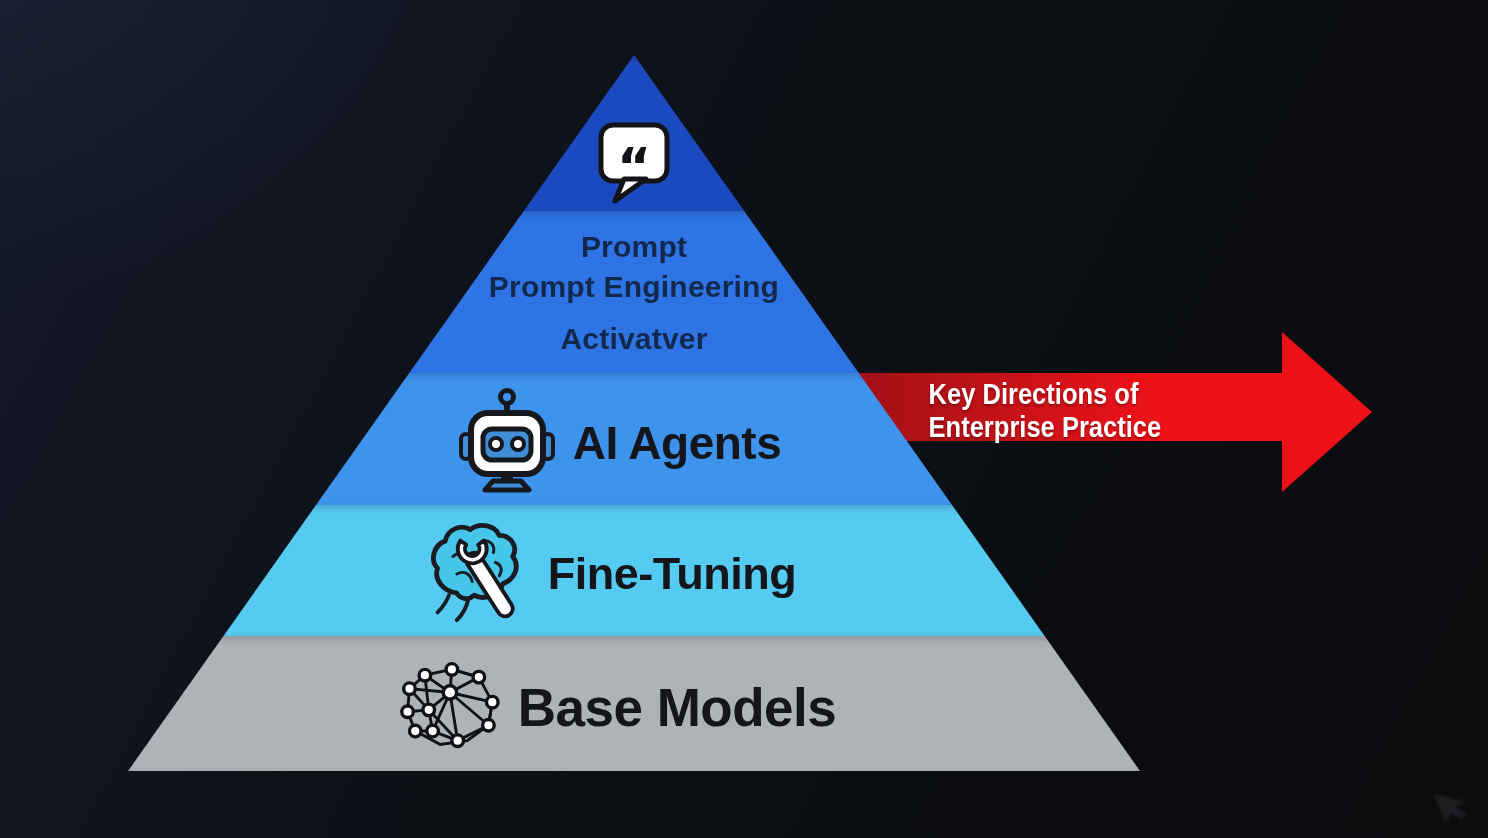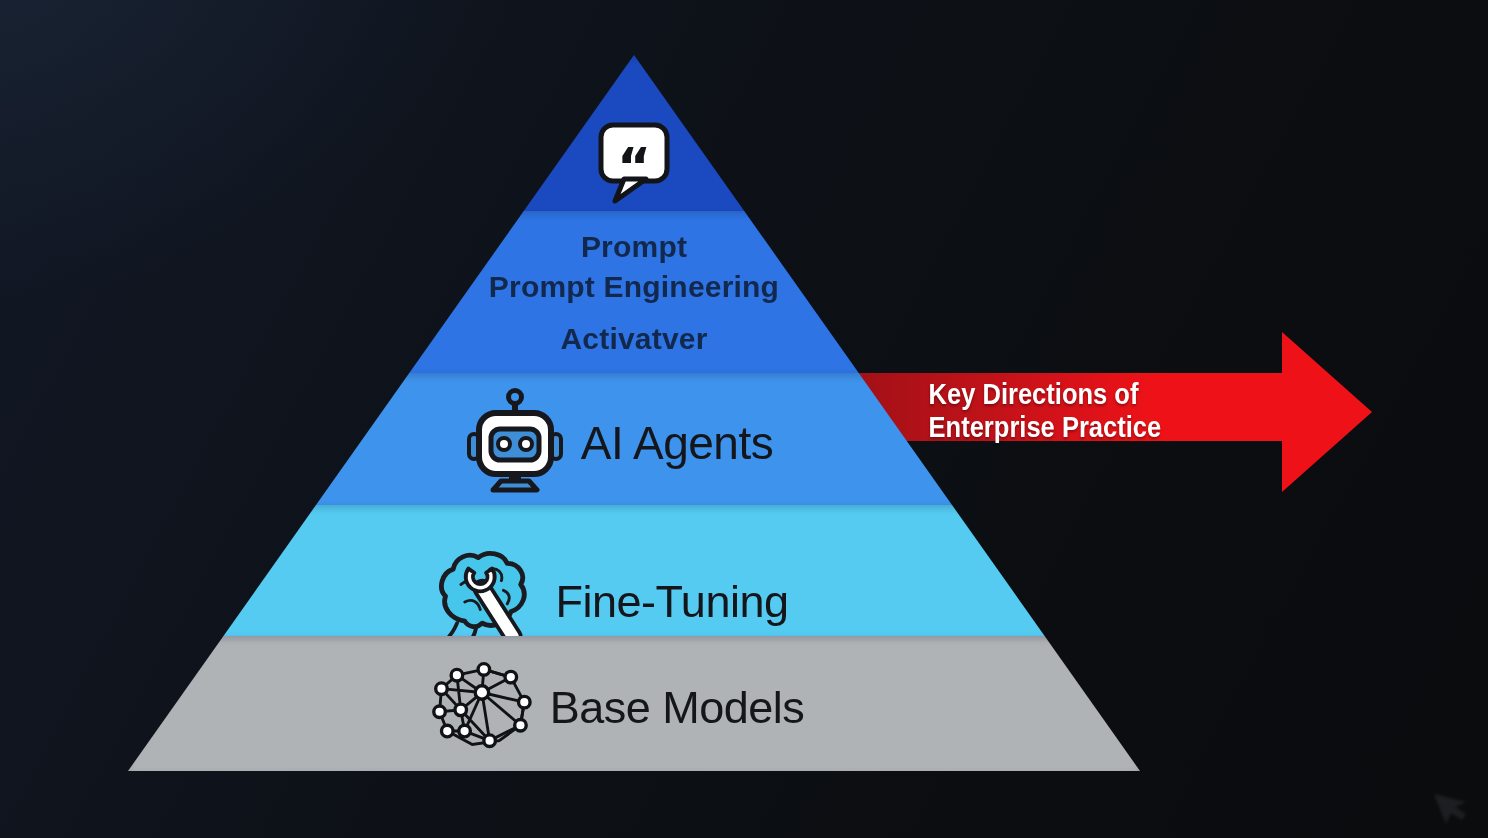--- a/index.html
+++ b/index.html
@@ -41,27 +41,27 @@
   .band-5{top:581px;height:135px;}
 
   .quote-wrap{position:absolute;left:50%;top:66px;transform:translateX(-50%);}
 
   .p-lines{padding-top:16px;text-align:center;font-size:30px;line-height:40px;
     font-weight:700;color:#12294d;letter-spacing:.2px;}
   .p-line-3{margin-top:12px;}
 
   .row{display:flex;align-items:center;justify-content:center;height:100%;box-sizing:border-box;}
   .band-3 .row{gap:18px;padding-top:8px;transform:translateX(-14px);}
-  .band-4 .row{gap:16px;padding-top:6px;transform:translateX(-24px);margin-top:28px;}
+  .band-4 .row{gap:16px;padding-top:6px;transform:translateX(-24px);}
   .band-5 .row{gap:18px;padding-top:8px;transform:translateX(-18px);}
 
-  .layer-label{font-weight:400;color:#14161b;letter-spacing:-0.5px;white-space:nowrap;}
+  .layer-label{font-weight:700;color:#14161b;letter-spacing:-0.5px;white-space:nowrap;}
   .band-3 .layer-label{font-size:46px;}
   .band-4 .layer-label{font-size:45px;}
-  .band-5 .layer-label{font-size:45px;}
+  .band-5 .layer-label{font-size:53px;}
 
   .ghost-cursor{position:absolute;left:1432px;top:792px;opacity:.09;filter:blur(1.5px);z-index:3;}
 </style>
 </head>
 <body>
 
 <div class="stage">
 
   <div class="arrow-shaft">
     <div class="arrow-text">

